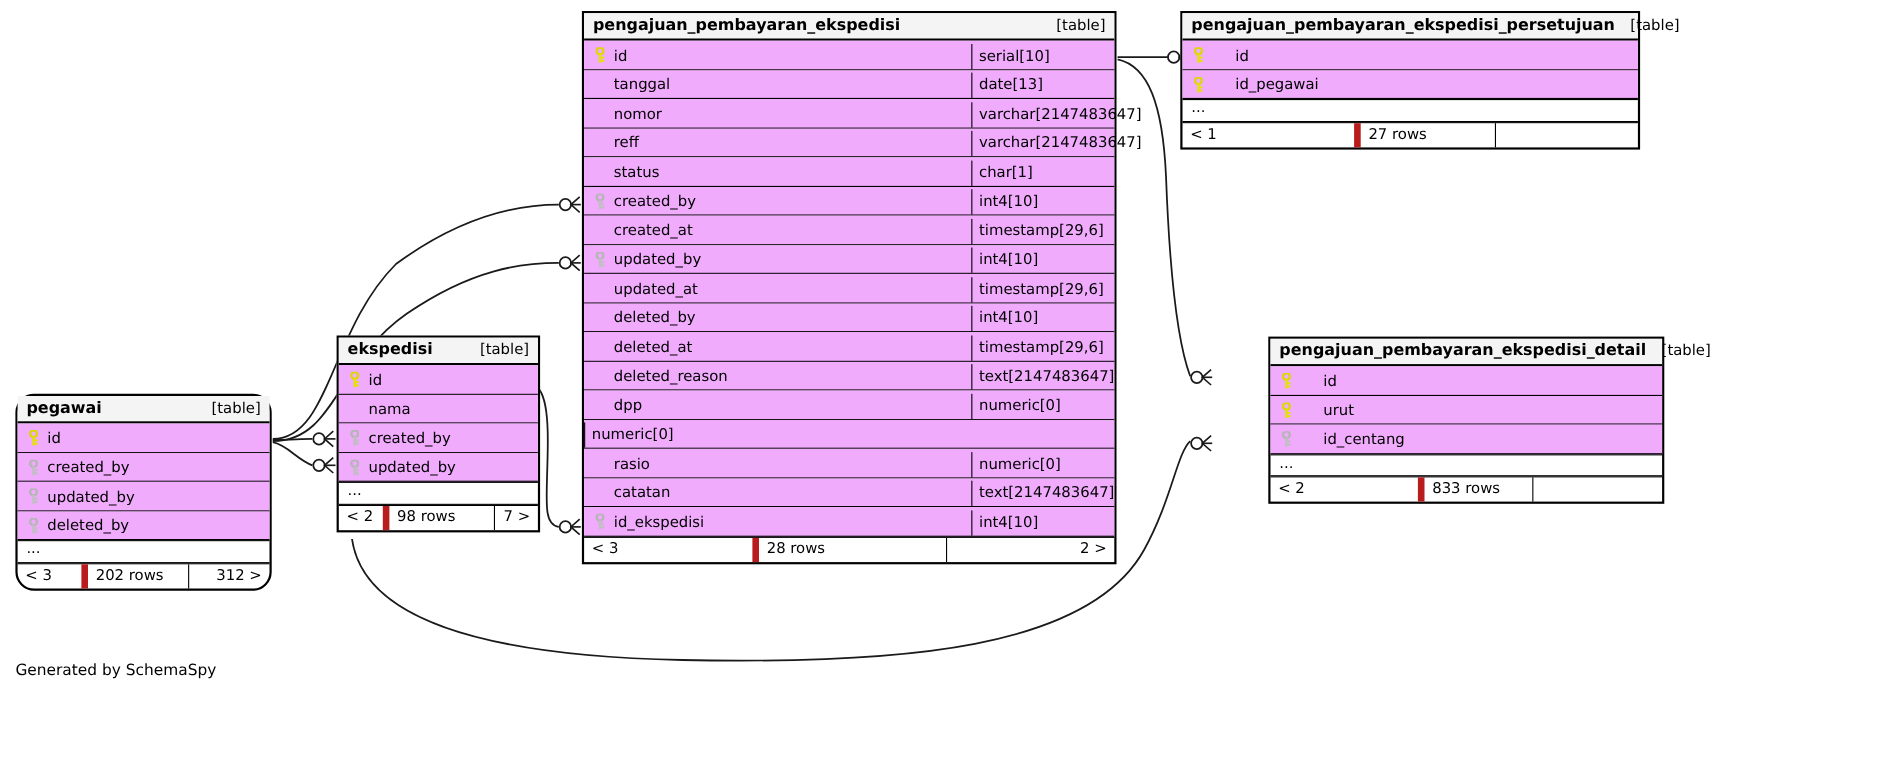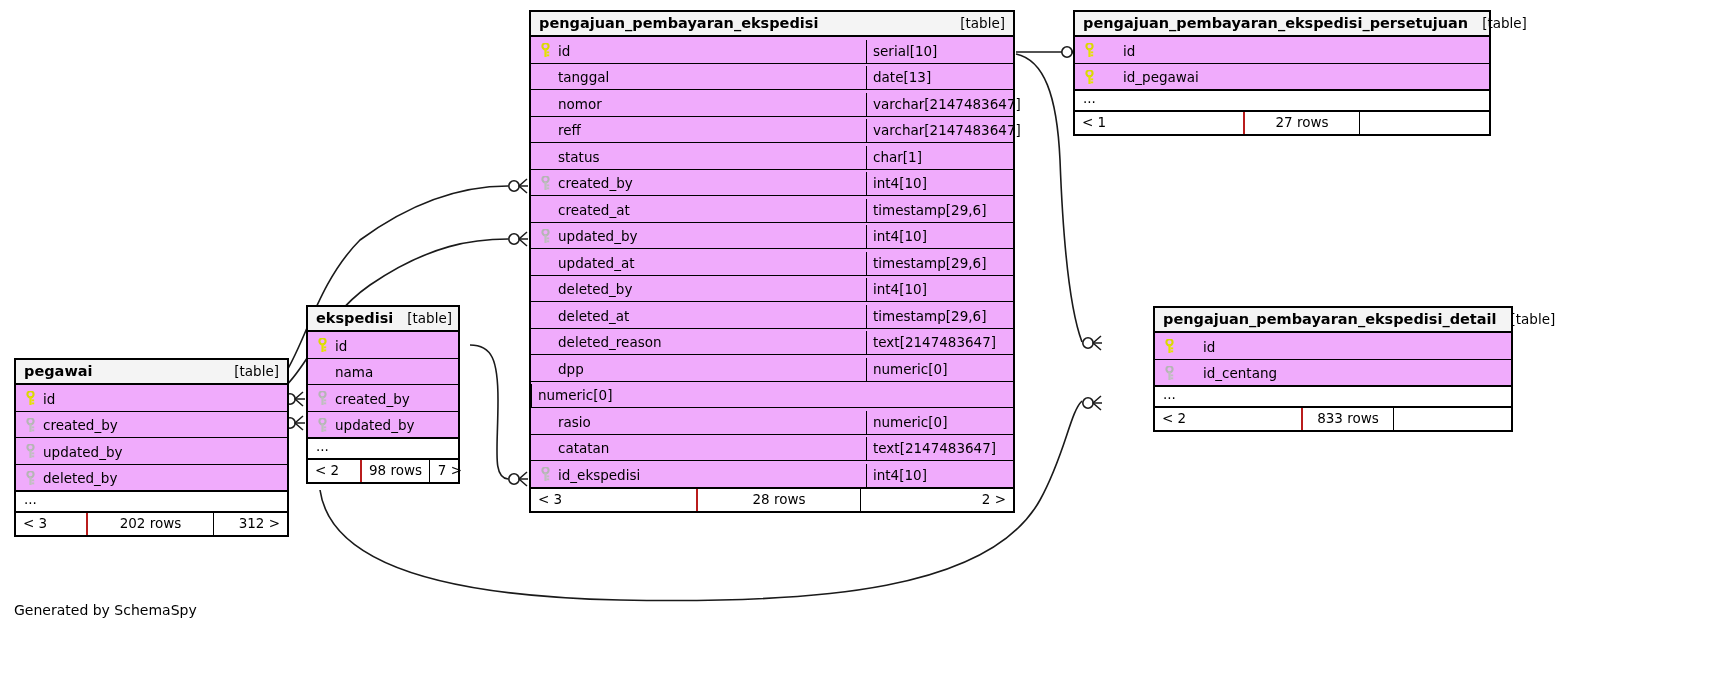--- a/index.html
+++ b/index.html
@@ -68,40 +68,40 @@
   }
   .footer-row{
     display:flex;align-items:stretch;
     border-top:1px solid #000;
     font-size:13.5px;
     min-height:23px;
     box-sizing:border-box;
   }
   .footer-row .fcell{padding:2px 7px 3px 7px;box-sizing:border-box;white-space:nowrap;}
   .footer-row .fcell.c1{flex:0 0 auto;text-align:left;}
-  .footer-row .fcell.c2{flex:1 1 auto;text-align:center;border-left:2px solid #b91c1c;margin-left:12px;}
+  .footer-row .fcell.c2{flex:1 1 auto;text-align:left;border-left:6px solid #b91c1c;}
   .footer-row .fcell.c3{flex:0 0 auto;text-align:right;border-left:1px solid #000;}
 
   .caption{
     position:absolute;left:14px;top:602px;
     font-size:14px;color:#000000;white-space:nowrap;
   }
 
   
-  #tbl-pegawai{left:14px;top:358px;width:275px;}
+  #tbl-pegawai{left:14px;top:358px;width:233px;border-radius:17px;}
   #tbl-pegawai .footer-row .c1{width:58px;}
   #tbl-pegawai .footer-row .c3{width:74px;}
 
-  #tbl-ekspedisi{left:306px;top:305px;width:154px;}
+  #tbl-ekspedisi{left:306px;top:305px;width:185px;}
   #tbl-ekspedisi .footer-row .c1{width:40px;}
   #tbl-ekspedisi .footer-row .c3{width:40px;}
 
   #tbl-ppe{left:529px;top:10px;width:486px;}
   #tbl-ppe .tbl-title{font-size:14.5px;}
-  #tbl-ppe .row .typecell{width:147px;}
+  #tbl-ppe .row .typecell{width:130px;}
   #tbl-ppe .footer-row .c1{width:153px;}
   #tbl-ppe .footer-row .c3{width:153px;}
 
   #tbl-ppep{left:1073px;top:10px;width:418px;}
   #tbl-ppep .row .namecell{padding-left:7px;}
   #tbl-ppep .row .colname{padding-left:22px;}
   #tbl-ppep .footer-row .c1{width:156px;}
   #tbl-ppep .footer-row .c3{width:130px;}
 
   #tbl-ppd{left:1153px;top:306px;width:360px;}
@@ -533,20 +533,33 @@
               <circle cx="4.5" cy="3.3" r="3.1" fill="none" stroke="#d9d900" stroke-width="2.1"></circle>
               <rect x="3.4" y="5.6" width="2.2" height="8.4" fill="#e3e300"></rect>
               <rect x="5.6" y="8.4" width="2.6" height="1.9" fill="#e3e300"></rect>
               <rect x="5.6" y="11.4" width="2.6" height="1.9" fill="#e3e300"></rect>
             </svg>
         </span>
         <span class="colname">id</span>
       </span>
     </div>
 
+    <div class="row">
+      <span class="namecell">
+        <span class="keyslot">
+          <svg class="key-svg" width="9" height="15" viewBox="0 0 9 15">
+              <circle cx="4.5" cy="3.3" r="3.1" fill="none" stroke="#d9d900" stroke-width="2.1"></circle>
+              <rect x="3.4" y="5.6" width="2.2" height="8.4" fill="#e3e300"></rect>
+              <rect x="5.6" y="8.4" width="2.6" height="1.9" fill="#e3e300"></rect>
+              <rect x="5.6" y="11.4" width="2.6" height="1.9" fill="#e3e300"></rect>
+            </svg>
+        </span>
+        <span class="colname">urut</span>
+      </span>
+    </div>
 
     <div class="row">
       <span class="namecell">
         <span class="keyslot">
           <svg class="key-svg" width="9" height="15" viewBox="0 0 9 15">
               <circle cx="4.5" cy="3.3" r="3.1" fill="none" stroke="#b5b5b5" stroke-width="2.1"></circle>
               <rect x="3.4" y="5.6" width="2.2" height="8.4" fill="#bfbfbf"></rect>
               <rect x="5.6" y="8.4" width="2.6" height="1.9" fill="#bfbfbf"></rect>
               <rect x="5.6" y="11.4" width="2.6" height="1.9" fill="#bfbfbf"></rect>
             </svg>

